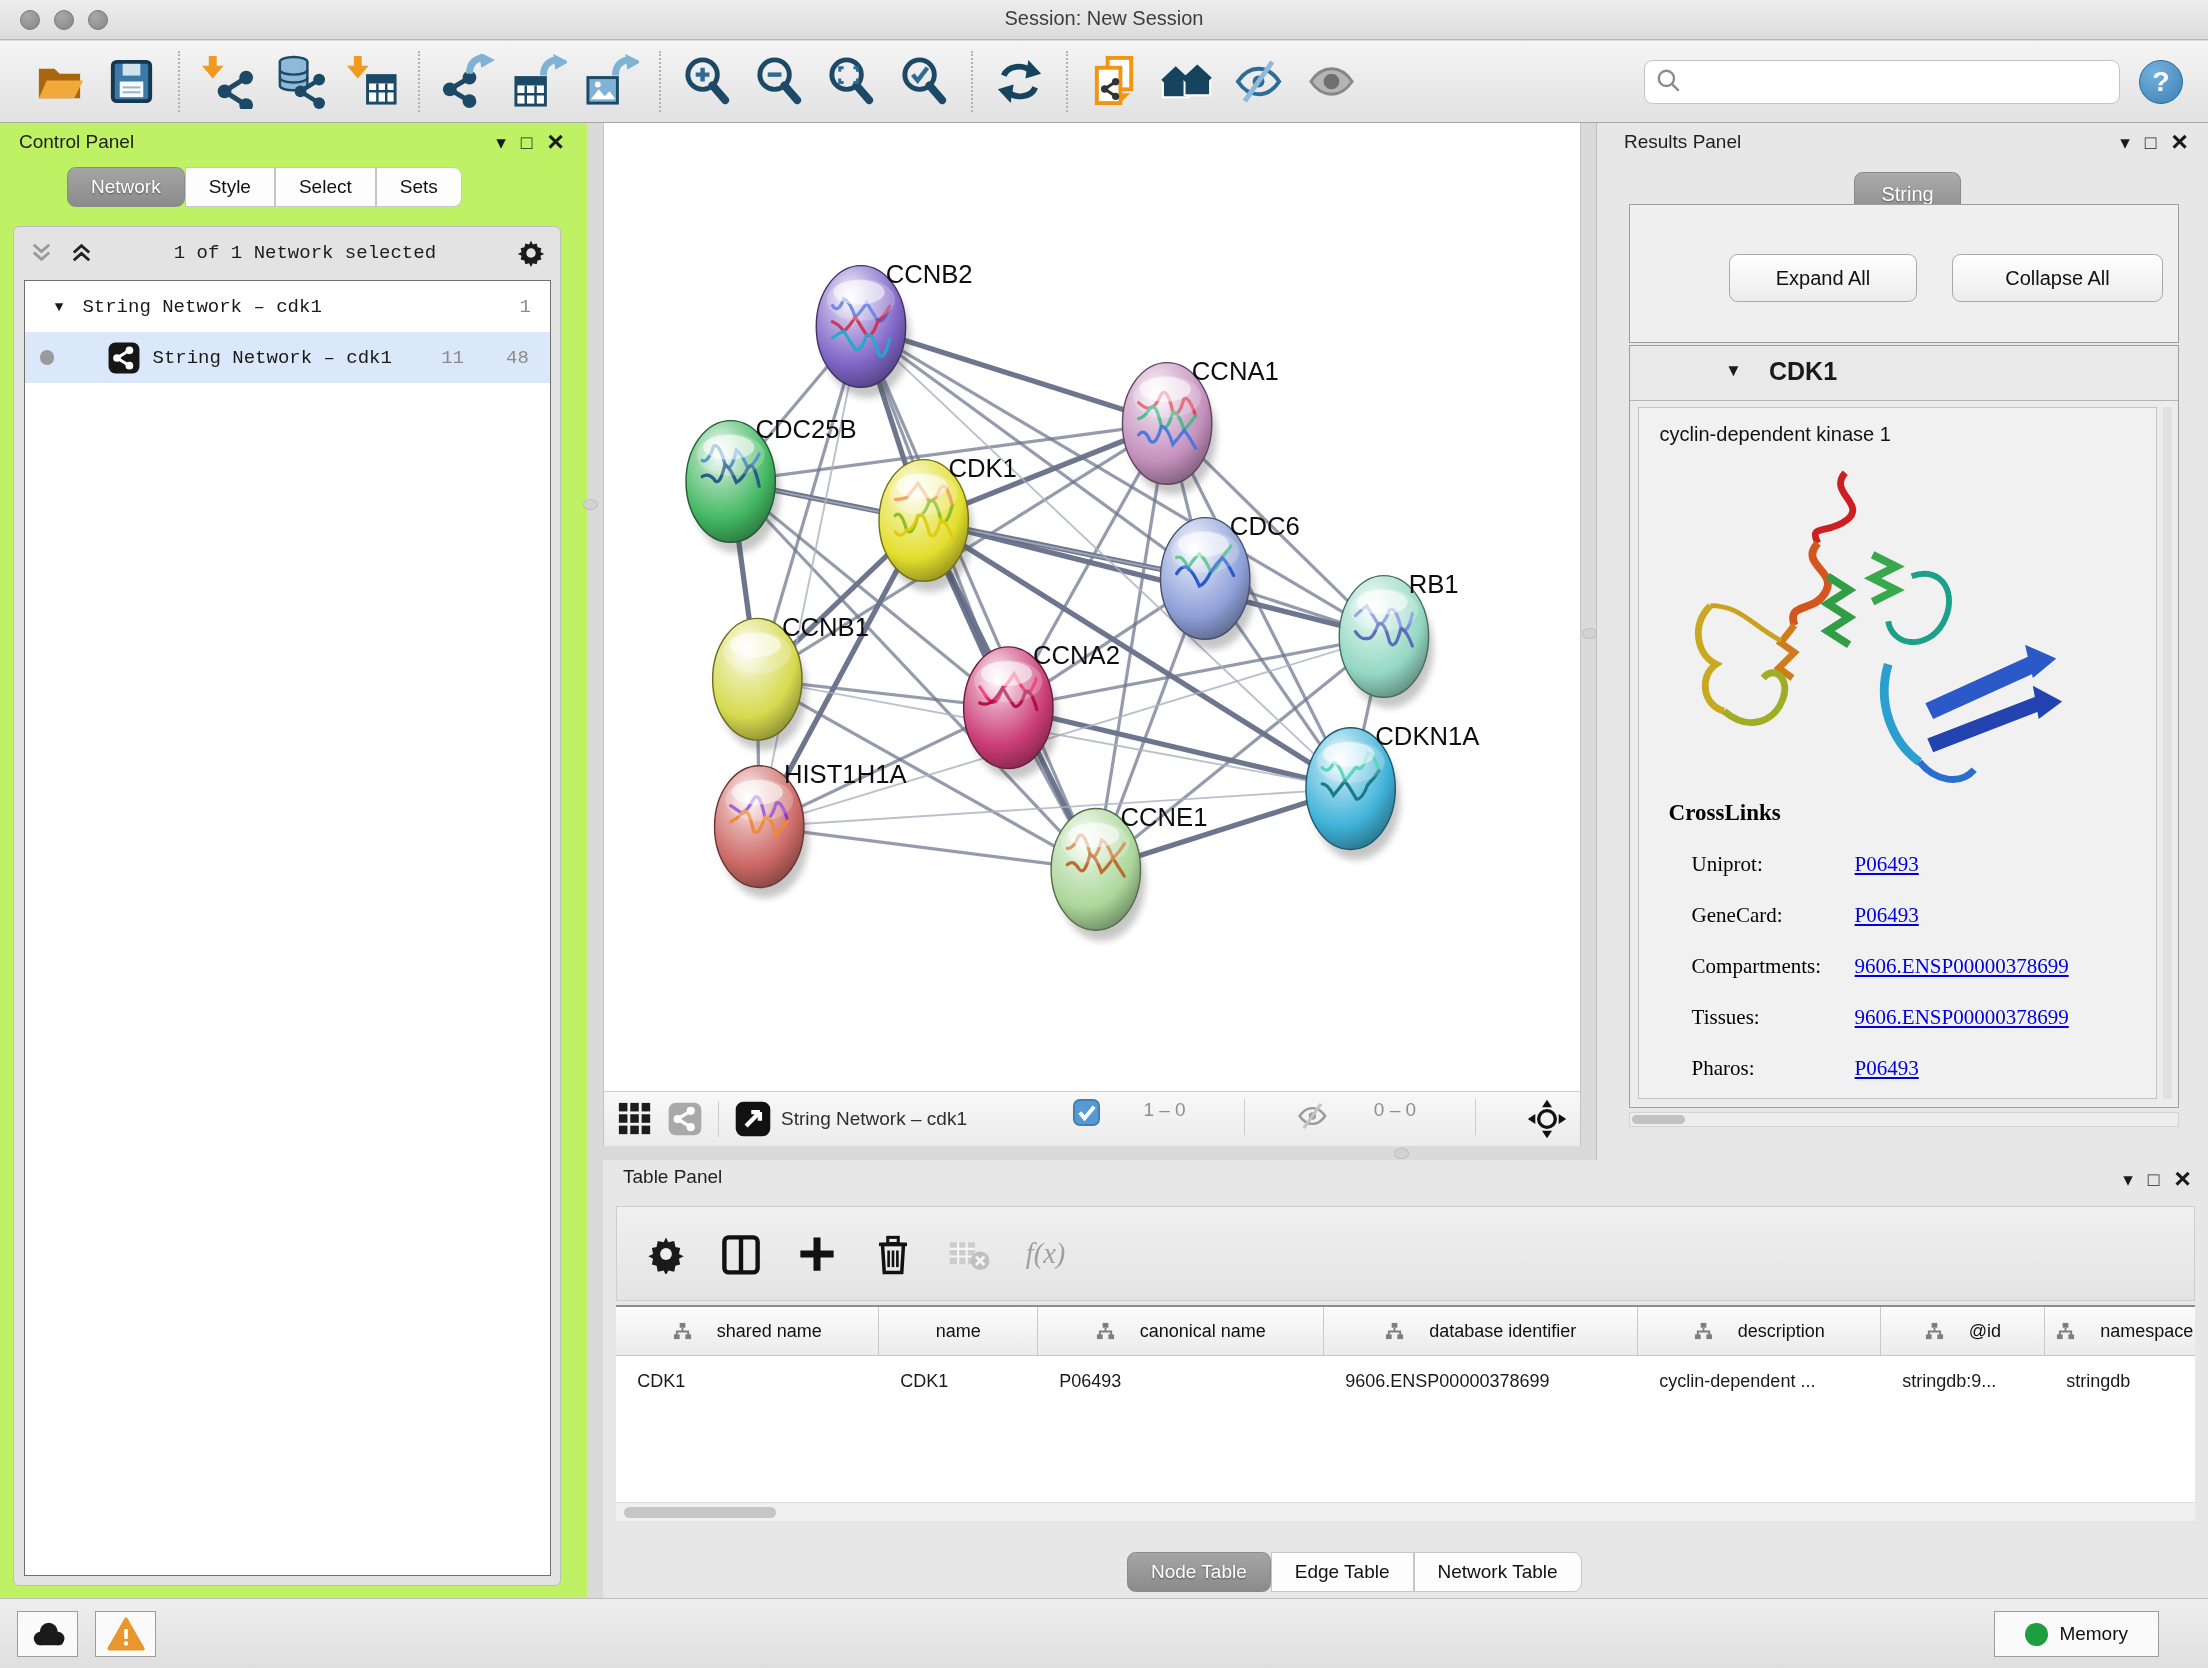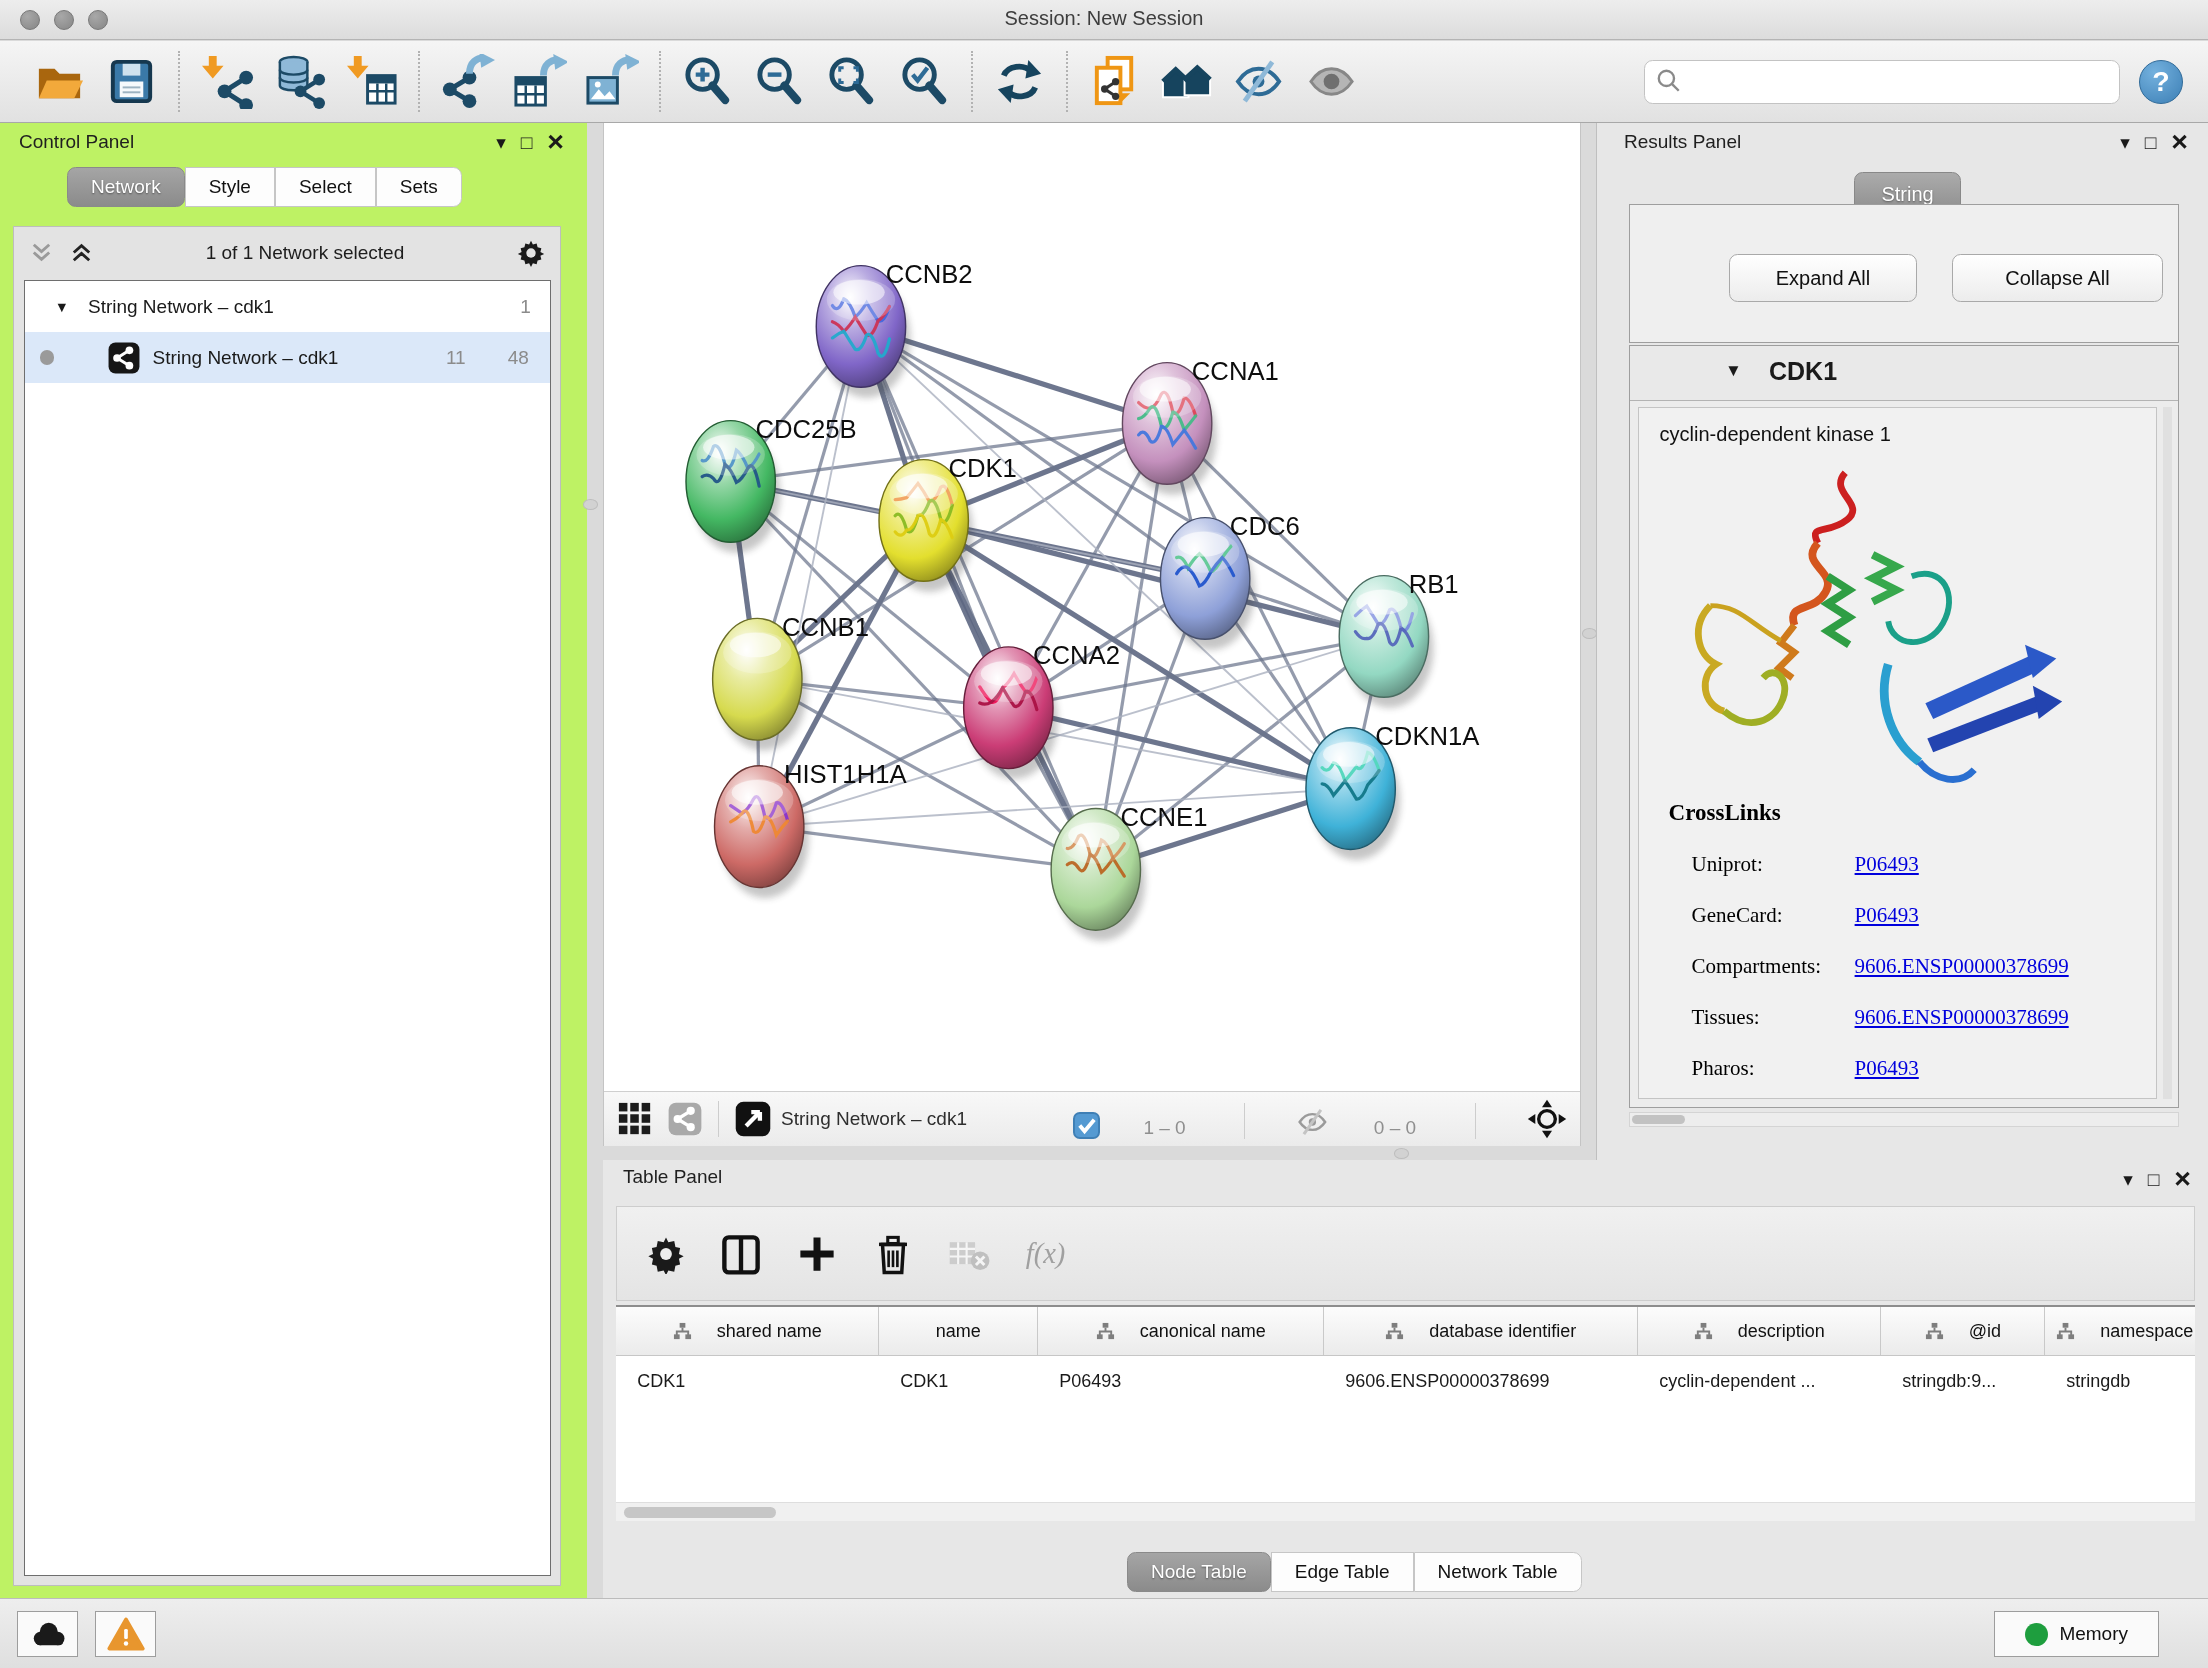--- a/index.html
+++ b/index.html
@@ -39,38 +39,38 @@
   .tab-btn:first-child { border-radius:8.6px 0 0 8.6px; }
   .tab-btn:last-child { border-radius:0 8.6px 8.6px 0; }
   .tab-btn.selected { background:linear-gradient(#a5a5a5,#8b8b8b); color:#fff;
     text-shadow:0 1px 1.9px rgba(0,0,0,.45); border-color:#8a8a8a; border-radius:8.6px; }
   
   .control-panel { position:absolute; left:0; top:123px; width:587px; height:1475px; background:#bef264; }
   .cp-header { position:absolute; left:19px; top:7.6px; }
   .cp-controls { right:23px; top:7.6px; }
   .cp-tabs { position:absolute; left:67px; top:44px; display:flex; }
   .cp-box { position:absolute; left:13.3px; top:103px; width:548px; height:1360px;
-    background:#e3e3e3; border:1px solid #bdbdbd; border-radius:0; }
+    background:#e3e3e3; border:1px solid #bdbdbd; border-radius:6px;font-family:Liberation Mono, monospace; }
   .cp-strip { height:51px; display:flex; align-items:center; padding:0 13.3px; }
   .cp-status { flex:1; text-align:center; font-size:19px; color:#1d1d1d; }
   .cp-tree { position:absolute; left:9.5px; right:9.5px; top:53px; bottom:9.5px;
     background:#fff; border:1.9px solid #6e6e6e; }
   .tree-row { height:51px; display:flex; align-items:center; font-size:19px; position:relative; }
   .tree-row.selected { background:#dbe8f9; }
   .tree-count { color:#8b8b8b; }
   
   .network-view { position:absolute; left:603px; top:123px; width:978px; height:1023px;
     background:#fff; border-left:1px solid #c4c4c4; border-right:1px solid #c4c4c4; }
   .net-footer { position:absolute; left:0; bottom:0; width:100%; height:55px;
     background:linear-gradient(#f8f8f8,#ebebeb); border-top:1px solid #cfcfcf;
     display:flex; align-items:center; padding:0 13.3px; }
   .nf-sep { width:1px; height:36px; background:#cdcdcd; margin:0 15px; }
   .nf-label { font-size:19px; color:#2e2e2e; margin-left:9.5px; }
   .nf-counter { font-size:19px; color:#8f8f8f; margin:0 7.6px; }
-  .nf-right { margin-left:auto; display:flex; align-items:flex-end;gap:36px; }
+  .nf-right { margin-left:auto; display:flex; align-items:flex-start;gap:36px; }
   
   .results-panel { position:absolute; left:1596px; top:123px; width:613px; height:1475px;
     background:#e7e7e7; border-left:1px solid #bfbfbf; }
   .rp-header { position:absolute; left:27px; top:7.6px; }
   .rp-controls { right:21px; top:7.6px; }
   .rp-tab { position:absolute; left:257px; top:49px; width:107px; height:44px;
     background:linear-gradient(#ababab,#8d8d8d); border:1px solid #888;
     border-radius:8.6px; color:#fff; font-size:20px; display:flex; align-items:center;
     justify-content:center; text-shadow:0 1px 1.9px rgba(0,0,0,.4); }
   .rp-buttons-box { position:absolute; left:32px; top:81px; width:550px; height:139px;

